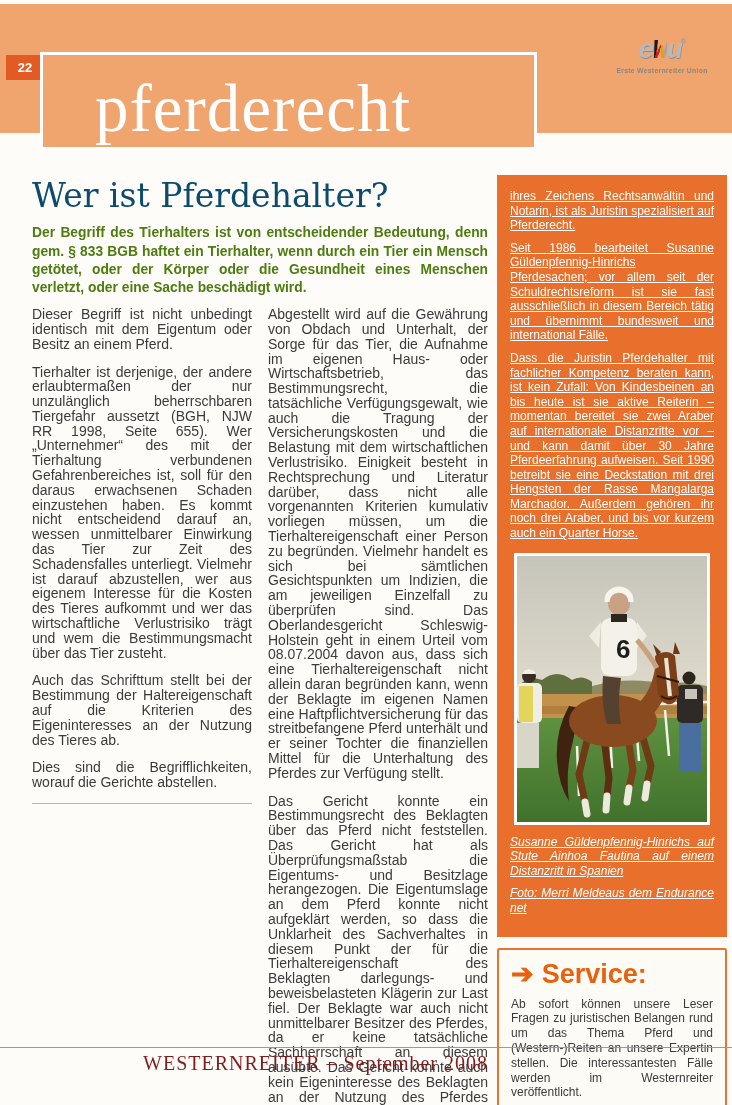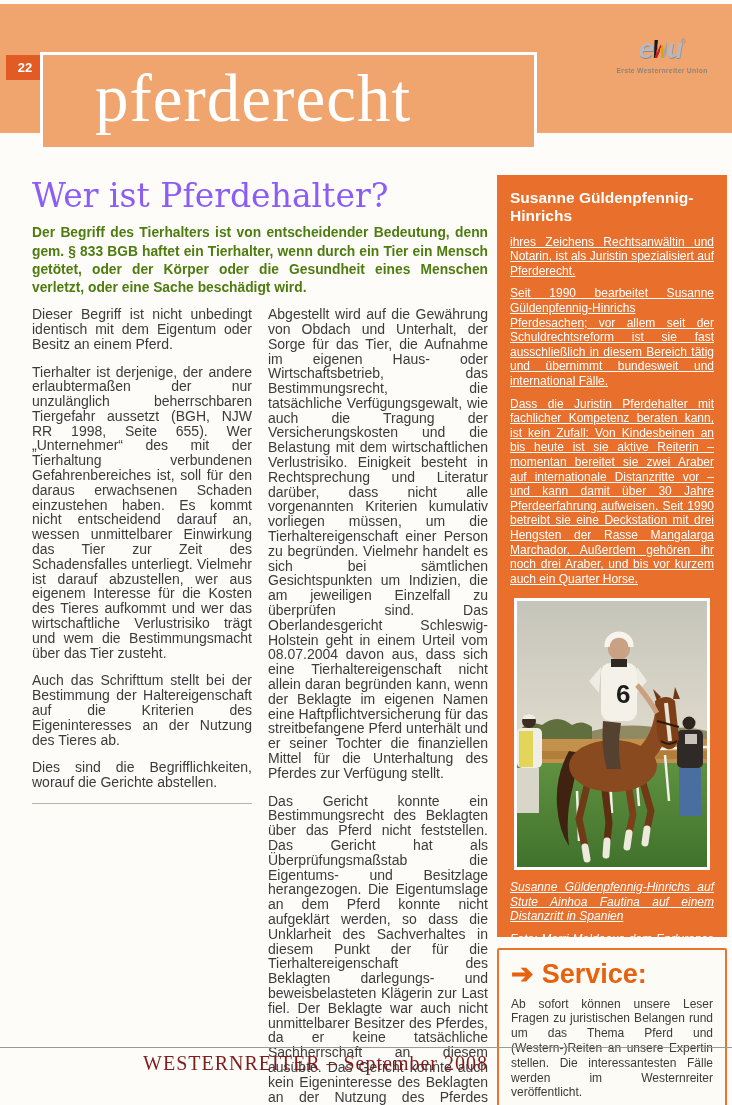--- a/index.html
+++ b/index.html
@@ -5,35 +5,35 @@
   html,body{margin:0;padding:0;}
   body{background:#e8e8e8;font-family:"Liberation Sans",sans-serif;}
   .page{position:relative;width:732px;height:1105px;background:#fdfcf9;overflow:hidden;margin:0 auto;}
 
   
   .header-band{position:absolute;left:0;top:4px;width:732px;height:129px;background:#f0a46e;}
   .page-num{position:absolute;left:0;top:55px;width:38px;height:25px;background:#e25a24;
     color:#ffffff;font-size:13px;font-weight:bold;display:flex;align-items:center;justify-content:center;margin-left:6px;}
   .title-box{position:absolute;left:40px;top:52px;width:491px;height:92px;background:#f0a46e;
     border:3px solid #fff;}
-  .title-box .word{position:absolute;left:52px;top:2px;font-family:"Liberation Serif",serif;
+  .title-box .word{position:absolute;left:52px;top:12px;font-family:"Liberation Serif",serif;
     font-size:67px;line-height:1.25;color:#fff;letter-spacing:1px;white-space:nowrap;}
   .logo{position:absolute;right:10px;top:38px;width:120px;text-align:center;}
   .logo .mark{font-family:Liberation Mono, monospace;font-style:italic;font-weight:bold;
     font-size:27px;line-height:1;letter-spacing:-2px;}
   .logo .e,.logo .u{color:#b9b9bd;text-shadow:0.5px 0.5px 0 #8b8b90;}
   .logo .w{background:linear-gradient(100deg,#1a1a1a 0 34%,#c42222 34% 52%,#e0a00c 52% 70%,#a3a3a8 70%);
     -webkit-background-clip:text;background-clip:text;color:transparent;}
   .logo .reg{font-size:8px;color:#9a9a9e;vertical-align:top;font-style:normal;letter-spacing:0;}
   .logo .sub{font-size:6.8px;color:#8f8478;font-weight:bold;margin-top:2px;letter-spacing:0.3px;}
 
   
   .article{position:absolute;left:32px;top:178px;width:456px;}
   .article h1{margin:0 0 10px 0;font-family:"DejaVu Serif","Liberation Serif",serif;
-    font-weight:normal;font-size:33px;line-height:1.1;color:#8b5cf6;}
+    font-weight:normal;font-size:33px;line-height:1.1;color:#0c4a6e;}
   .intro{font-size:13.8px;line-height:18.2px;font-weight:bold;color:#4d7c0f;text-align:justify;margin:0 0 10px 0;}
   .cols{display:flex;gap:16px;}
   .col{width:220px;}
   .col p{margin:0 0 13px 0;font-size:14px;line-height:14.8px;color:#3b3b3b;text-align:justify;}
   .col-rule{border:0;border-top:1px solid #b9b5ad;margin:4px 0 0 0;}
 
   
   .sidebar{position:absolute;left:497px;top:175px;width:230px;height:762px;background:#e8702c;
     box-sizing:border-box;padding:14px 13px 0 13px;color:#fff;}
   .sidebar h2{margin:0 0 10px 0;font-size:15.5px;line-height:1.15;}
@@ -85,23 +85,22 @@
       <div class="col">
         <p>Abgestellt wird auf die Gewährung von Obdach und Unterhalt, der Sorge für das Tier, die Aufnahme im eigenen Haus- oder Wirtschaftsbetrieb, das Bestimmungsrecht, die tatsächliche Verfügungsgewalt, wie auch die Tragung der Versicherungskosten und die Belastung mit dem wirtschaftlichen Verlustrisiko. Einigkeit besteht in Rechtsprechung und Literatur darüber, dass nicht alle vorgenannten Kriterien kumulativ vorliegen müssen, um die Tierhaltereigenschaft einer Person zu begründen. Vielmehr handelt es sich bei sämtlichen Gesichtspunkten um Indizien, die am jeweiligen Einzelfall zu überprüfen sind. Das Oberlandesgericht Schleswig-Holstein geht in einem Urteil vom 08.07.2004 davon aus, dass sich eine Tierhaltereigenschaft nicht allein daran begründen kann, wenn der Beklagte im eigenen Namen eine Haftpflichtversicherung für das streitbefangene Pferd unterhält und er seiner Tochter die finanziellen Mittel für die Unterhaltung des Pferdes zur Verfügung stellt.</p>
         <p>Das Gericht konnte ein Bestimmungsrecht des Beklagten über das Pferd nicht feststellen. Das Gericht hat als Überprüfungsmaßstab die Eigentums- und Besitzlage herangezogen. Die Eigentumslage an dem Pferd konnte nicht aufgeklärt werden, so dass die Unklarheit des Sachverhaltes in diesem Punkt der für die Tierhaltereigenschaft des Beklagten darlegungs- und beweisbelasteten Klägerin zur Last fiel. Der Beklagte war auch nicht unmittelbarer Besitzer des Pferdes, da er keine tatsächliche Sachherrschaft an diesem ausübte. Das Gericht konnte auch kein Eigeninteresse des Beklagten an der Nutzung des Pferdes feststellen, da er das Tier nicht ritt und auch sonst keine wirtschaftlichen Vorteile aus dessen Existenz zog.</p>
         <p>Das Gericht ist davon ausgegangen, dass für die Annahme einer Haltereigenschaft es nicht reicht, dass der Beklagte die Prämien für die Tierhalterhaftpflichtversicherung zahlt und der Tochter finanzielle Mittel zur Unterhaltung des Pferdes zur Verfügung stellt. Das Gericht hat maßgeblich darauf abgestellt, dass der Beklagte das Pferd gerade nicht selbst nutzt und ihm eben nicht das Bestimmungsrecht über das Tier zukommt, so dass ihm auch keine Vorteile aus der Existenz des Pferdes zuwachsen.</p>
 
       </div>
     </div>
   </div>
 
   <div class="sidebar">
-    <h2>Susanne Güldenpfennig-Hinrichs</h2>
     <p>ihres Zeichens Rechtsanwältin und Notarin, ist als Juristin spezialisiert auf Pferderecht.</p>
-    <p>Seit 1990 bearbeitet Susanne Güldenpfennig-Hinrichs Pferdesachen; vor allem seit der Schuldrechtsreform ist sie fast ausschließlich in diesem Bereich tätig und übernimmt bundesweit und international Fälle.</p>
+    <p>Seit 1986 bearbeitet Susanne Güldenpfennig-Hinrichs Pferdesachen; vor allem seit der Schuldrechtsreform ist sie fast ausschließlich in diesem Bereich tätig und übernimmt bundesweit und international Fälle.</p>
     <p>Dass die Juristin Pferdehalter mit fachlicher Kompetenz beraten kann, ist kein Zufall: Von Kindesbeinen an bis heute ist sie aktive Reiterin – momentan bereitet sie zwei Araber auf internationale Distanzritte vor – und kann damit über 30 Jahre Pferdeerfahrung aufweisen. Seit 1990 betreibt sie eine Deckstation mit drei Hengsten der Rasse Mangalarga Marchador. Außerdem gehören ihr noch drei Araber, und bis vor kurzem auch ein Quarter Horse.</p>
 
     <div class="photo-frame">
       <svg width="190" height="266" viewBox="0 0 190 266" xmlns="http://www.w3.org/2000/svg">
         <defs>
           <linearGradient id="sky" x1="0" y1="0" x2="0" y2="1">
             <stop offset="0" stop-color="#c6c5bb"></stop>
               <stop offset="1" stop-color="#ddd9cb"></stop>
           </linearGradient>
           <linearGradient id="grass" x1="0" y1="0" x2="0" y2="1">

